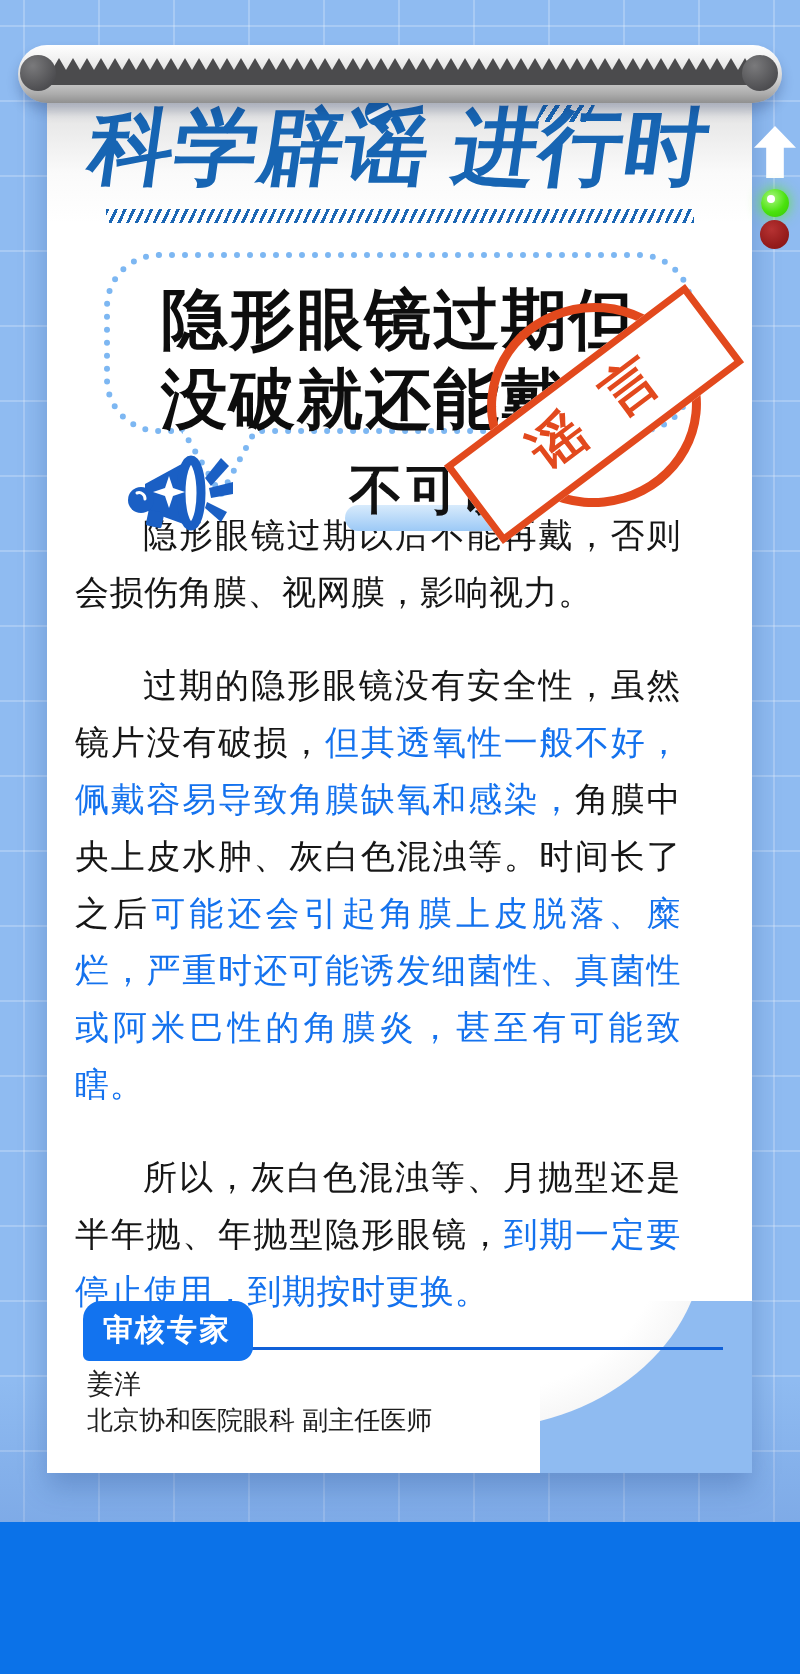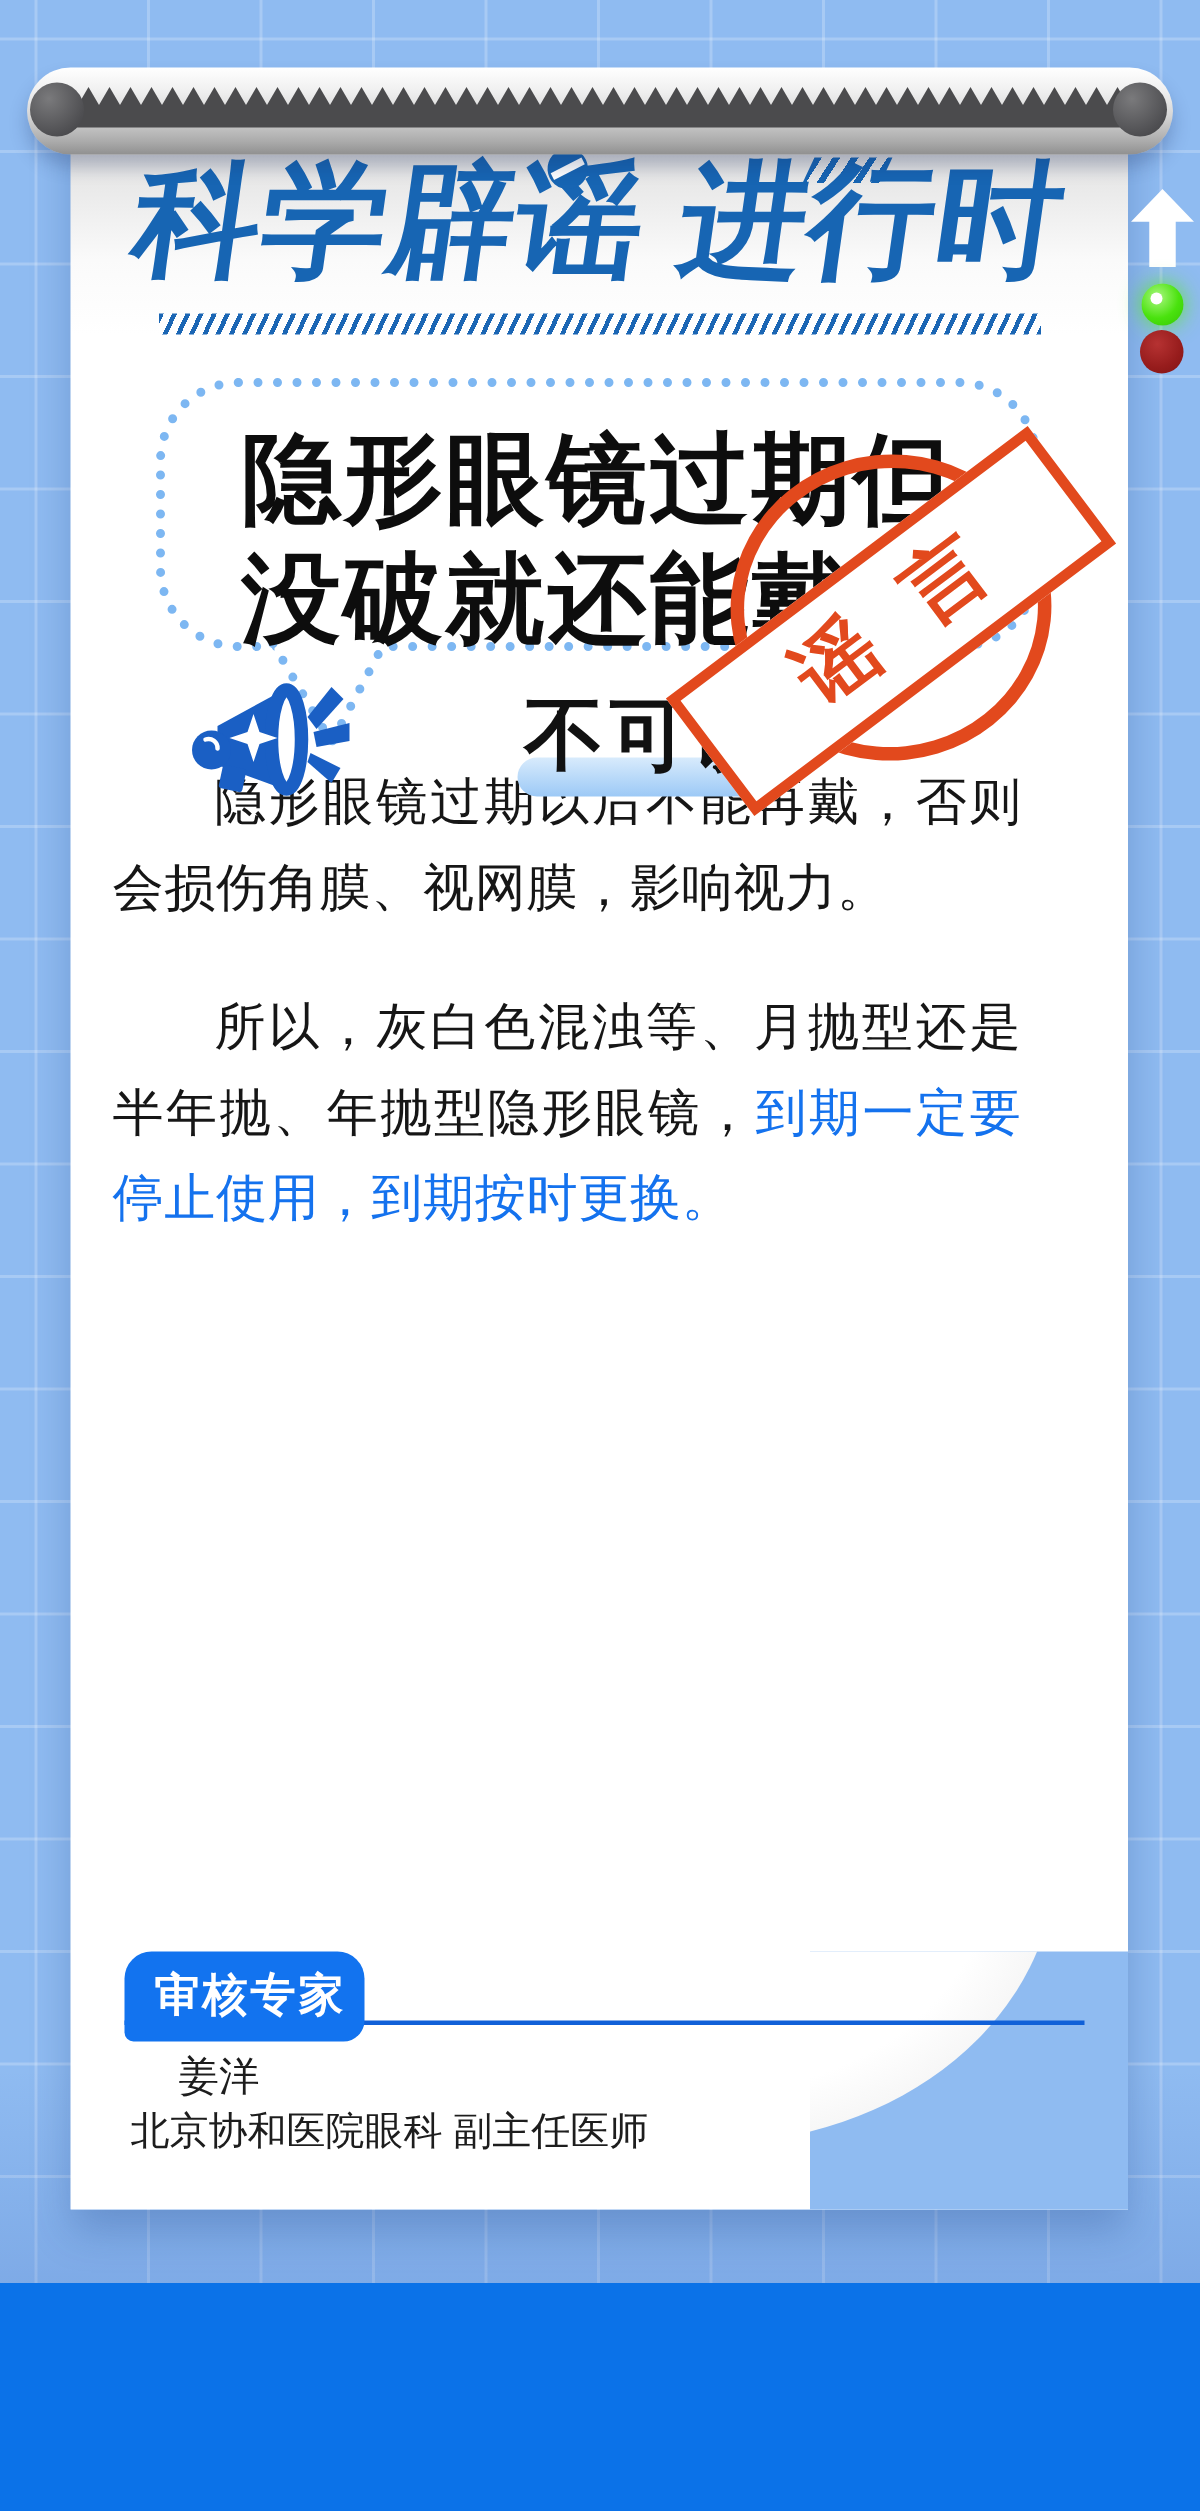--- a/index.html
+++ b/index.html
@@ -100,24 +100,24 @@
   .megaphone{position:absolute;left:78px;top:375px;z-index:14;}
 
   
   .body-text{position:absolute;left:28px;top:434px;width:606px;z-index:10;}
   .body-text p{margin:0 0 36px 0;font-size:34px;line-height:57px;color:#161616;
     text-indent:2em;text-align:justify;letter-spacing:.5px;}
   .body-text .blue{color:#1472EE;}
 
   
   .expert-badge{position:absolute;left:36px;top:1228px;z-index:10;background:#1273EF;color:#fff;
-    font-size:30px;font-weight:700;letter-spacing:2px;padding:9px 12px 10px 20px;
+    font-size:30px;font-weight:700;letter-spacing:2px;padding:9px 22px 10px 20px;
     border-radius:18px 18px 14px 6px;}
   .expert-line{position:absolute;left:36px;top:1274px;width:640px;height:3px;background:#1060d8;z-index:9;}
-  .expert-name{position:absolute;left:40px;top:1293px;font-size:27px;color:#1d1d1d;z-index:10;margin-left:32px;}
+  .expert-name{position:absolute;left:40px;top:1293px;font-size:27px;color:#1d1d1d;z-index:10;}
   .expert-title{position:absolute;left:40px;top:1330px;font-size:26px;color:#1d1d1d;z-index:10;}
 </style>
 </head>
 <body>
 
 <div class="bg-grid"></div>
 <div class="bg-fade"></div>
 
 <div class="paper">
 
@@ -160,20 +160,21 @@
     <polygon points="44,28 48,40 60,44 48,48 44,60 40,48 28,44 40,40" fill="#ffffff"></polygon>
   </svg>
 
   <div class="verdict">
     <div class="verdict-pill"></div>
     <div class="verdict-text">不可以</div>
   </div>
 
   <div class="body-text">
     <p><span>隐形眼镜过期以后不能再戴，否则会损伤角膜、视网膜，影响视力。</span></p>
+    <p><span>过期的隐形眼镜没有安全性，虽然镜片没有破损，</span><span class="blue">但其透氧性一般不好，佩戴容易导致角膜缺氧和感染，</span><span>角膜中央上皮水肿、灰白色混浊等。时间长了之后</span><span class="blue">可能还会引起角膜上皮脱落、糜烂，严重时还可能诱发细菌性、真菌性或阿米巴性的角膜炎，甚至有可能致瞎。</span></p>
     <p><span>所以，灰白色混浊等、月抛型还是半年抛、年抛型隐形眼镜，</span><span class="blue">到期一定要停止使用，到期按时更换。</span></p>
   </div>
 
   <div class="expert-line"></div>
   <div class="expert-badge">审核专家</div>
   <div class="expert-name">姜洋</div>
   <div class="expert-title">北京协和医院眼科 副主任医师</div>
 
   <div class="curl-corner"></div>
 </div>

